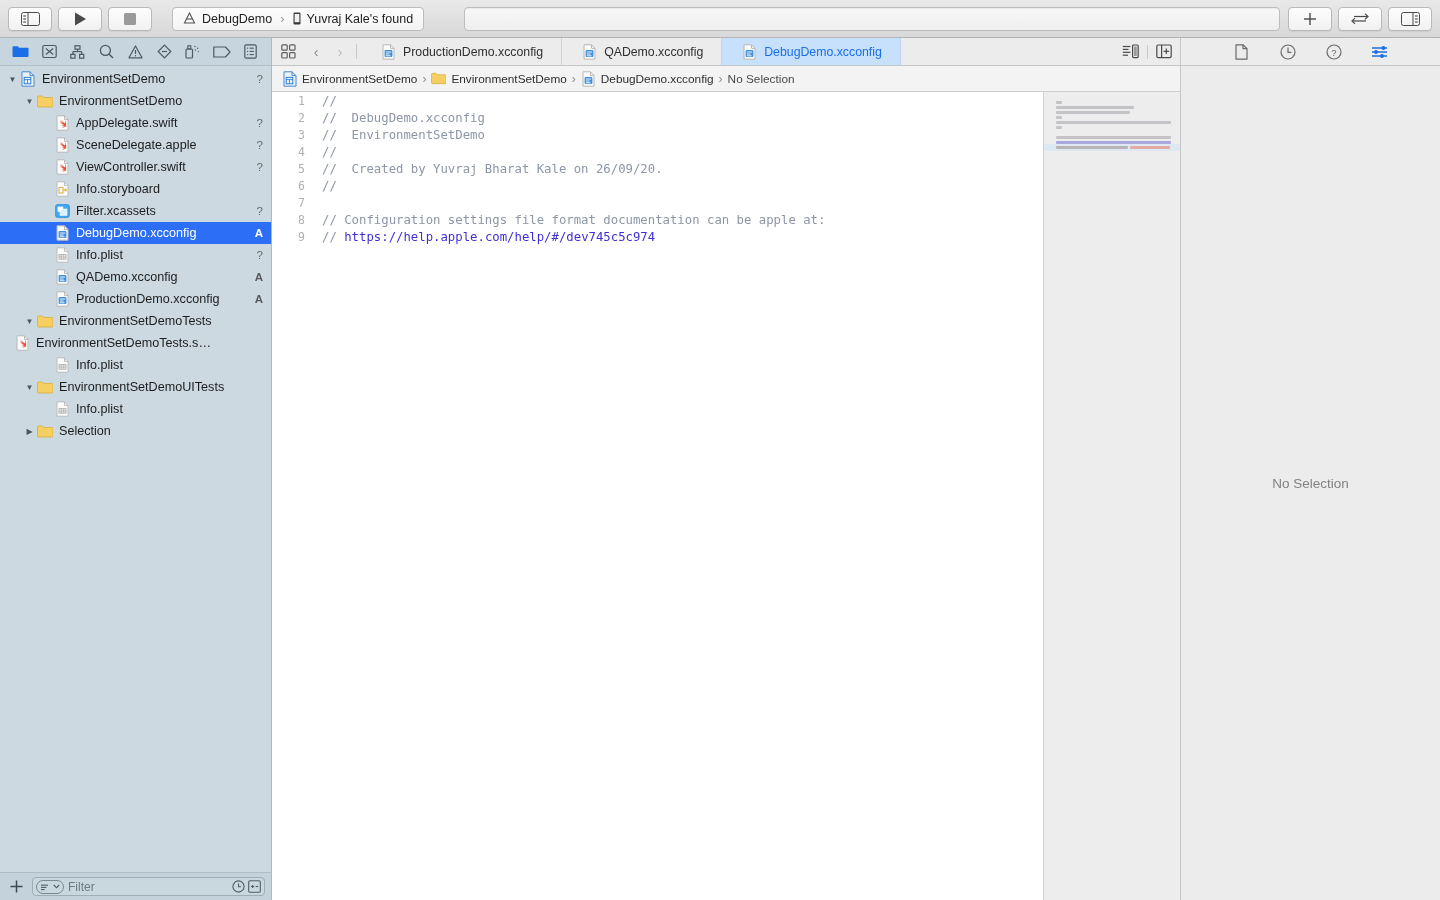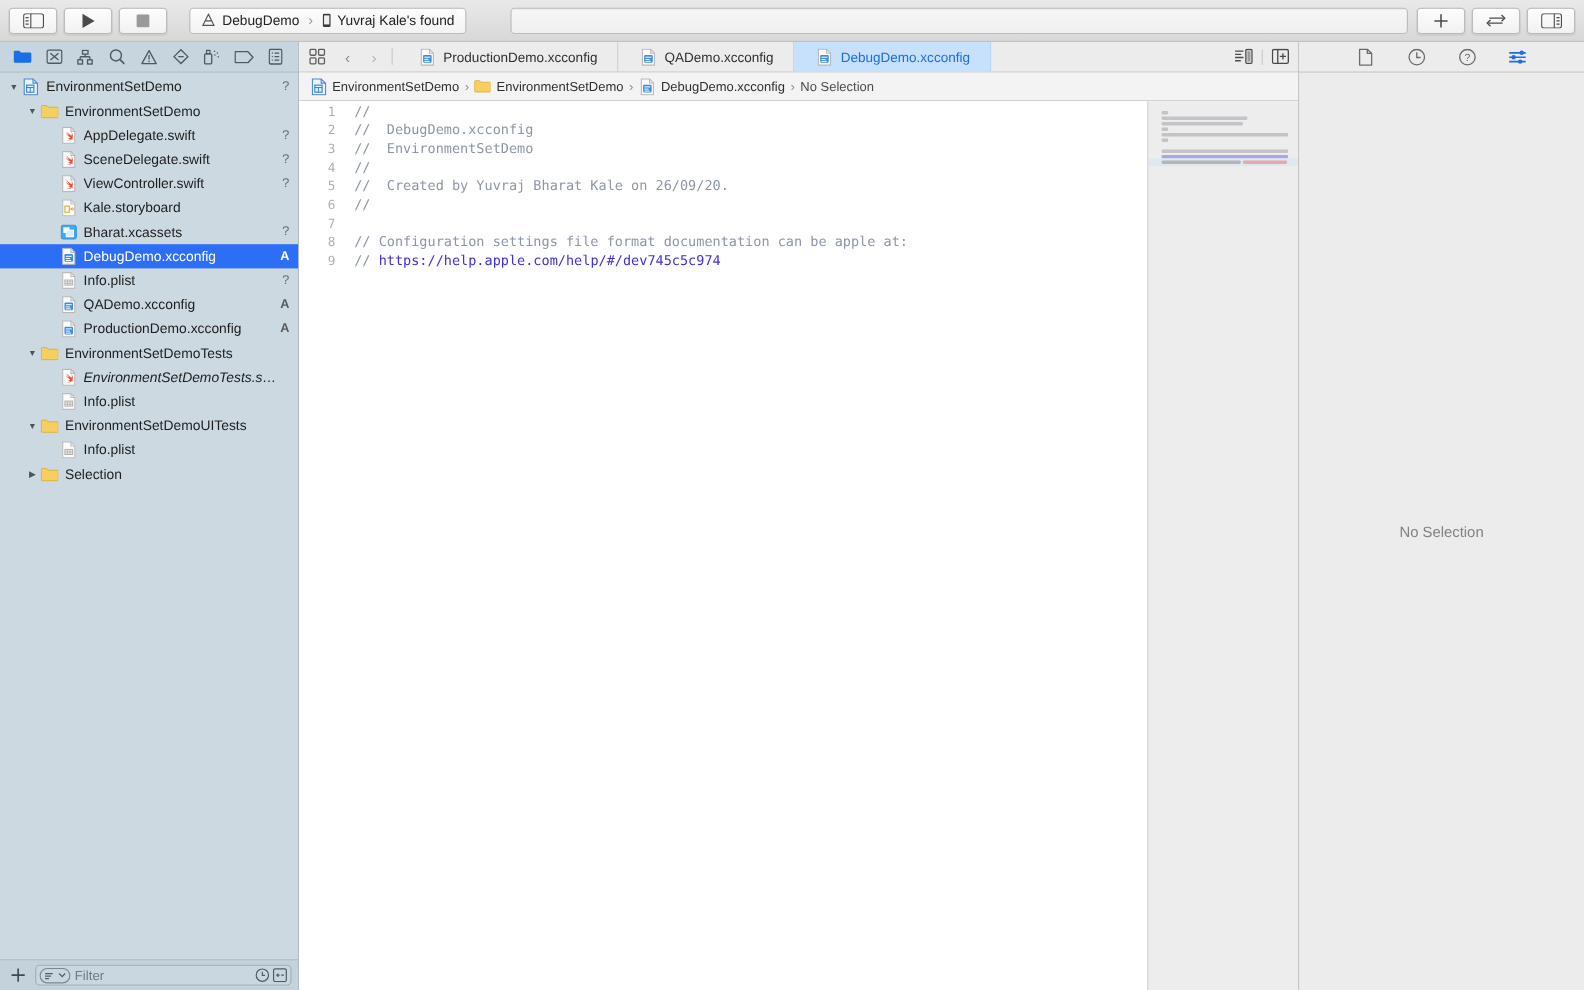--- a/index.html
+++ b/index.html
@@ -344,21 +344,21 @@
           </div>
           <div class="row" style="padding-left: 40px;">
             <span class="tw"></span>
             <span class="ficon">
               <svg width="13" height="16" viewBox="0 0 13 16">
                 <path d="M1 0.8 H8.5 L12 4.4 V15.2 H1 Z" fill="#fbfbfb" stroke="#b8b8b8" stroke-width="1"></path>
                 <polyline points="8.5,0.8 8.5,4.4 12,4.4" fill="none" stroke="#b8b8b8" stroke-width="1"></polyline>
                 <path d="M4 11.8 C6.6 13.2 8.6 12.4 9.3 11.4 C8.2 11.9 6.6 11.2 5.4 10.2 C6.5 10.6 7.6 10.5 8.2 10.1 C6.6 9.6 4.6 7.6 3.7 6.2 C4.9 7.2 6.2 8 7.2 8.4 C5.9 7.1 4.6 5.4 4.2 4.4 C5.8 6.1 8.2 7.9 9.1 8.5 C9.6 7.2 9.3 5.8 8.6 4.6 C10.3 6.4 10.6 9.2 9.8 10.6 C10.2 11 10.4 11.6 10.2 12.1 C9.5 11.4 8.6 11.6 7.8 11.9 C6.6 12.4 5 12.4 4 11.8 Z" fill="#ef4b31"></path>
               </svg>
             </span>
-            <span class="label">SceneDelegate.swift</span>
+            <span class="label">SceneDelegate.apple</span>
             <span class="badge q">?</span>
           </div>
           <div class="row" style="padding-left: 40px;">
             <span class="tw"></span>
             <span class="ficon">
               <svg width="13" height="16" viewBox="0 0 13 16">
                 <path d="M1 0.8 H8.5 L12 4.4 V15.2 H1 Z" fill="#fbfbfb" stroke="#b8b8b8" stroke-width="1"></path>
                 <polyline points="8.5,0.8 8.5,4.4 12,4.4" fill="none" stroke="#b8b8b8" stroke-width="1"></polyline>
                 <path d="M4 11.8 C6.6 13.2 8.6 12.4 9.3 11.4 C8.2 11.9 6.6 11.2 5.4 10.2 C6.5 10.6 7.6 10.5 8.2 10.1 C6.6 9.6 4.6 7.6 3.7 6.2 C4.9 7.2 6.2 8 7.2 8.4 C5.9 7.1 4.6 5.4 4.2 4.4 C5.8 6.1 8.2 7.9 9.1 8.5 C9.6 7.2 9.3 5.8 8.6 4.6 C10.3 6.4 10.6 9.2 9.8 10.6 C10.2 11 10.4 11.6 10.2 12.1 C9.5 11.4 8.6 11.6 7.8 11.9 C6.6 12.4 5 12.4 4 11.8 Z" fill="#ef4b31"></path>
               </svg>
@@ -370,32 +370,32 @@
             <span class="tw"></span>
             <span class="ficon">
               <svg width="13" height="16" viewBox="0 0 13 16">
                 <path d="M1 0.8 H8.5 L12 4.4 V15.2 H1 Z" fill="#fbfbfb" stroke="#bdbdbd" stroke-width="1"></path>
                 <polyline points="8.5,0.8 8.5,4.4 12,4.4" fill="none" stroke="#bdbdbd" stroke-width="1"></polyline>
                 <rect x="3" y="6.4" width="4" height="5.6" fill="none" stroke="#d8b036" stroke-width="1"></rect>
                 <line x1="7" y1="9" x2="9.8" y2="9" stroke="#d8b036" stroke-width="1"></line>
                 <circle cx="9.8" cy="9" r="1" fill="none" stroke="#d8b036" stroke-width="0.9"></circle>
               </svg>
             </span>
-            <span class="label">Kale.storyboard</span>
+            <span class="label">Info.storyboard</span>
           </div>
           <div class="row" style="padding-left: 40px;">
             <span class="tw"></span>
             <span class="ficon">
               <svg width="15" height="14" viewBox="0 0 15 14">
                 <rect x="0.6" y="0.6" width="13.8" height="12.8" rx="2" fill="#3fa9f5" stroke="#2d8fd6" stroke-width="0.8"></rect>
                 <rect x="2.6" y="2.6" width="5.6" height="5.2" fill="#ffffff" opacity="0.95"></rect>
                 <rect x="5.2" y="5.2" width="6.6" height="6" fill="#d9f0ff" stroke="#ffffff" stroke-width="0.9"></rect>
               </svg>
             </span>
-            <span class="label">Bharat.xcassets</span>
+            <span class="label">Filter.xcassets</span>
             <span class="badge q">?</span>
           </div>
           <div class="row selected" style="padding-left: 40px;">
             <span class="tw"></span>
             <span class="ficon">
               <svg width="13" height="16" viewBox="0 0 13 16">
                 <path d="M1 0.8 H8.5 L12 4.4 V15.2 H1 Z" fill="#fbfbfb" stroke="#b8b8b8" stroke-width="1"></path>
                 <polyline points="8.5,0.8 8.5,4.4 12,4.4" fill="none" stroke="#b8b8b8" stroke-width="1"></polyline>
                 <rect x="2.6" y="6" width="7.8" height="7" rx="1" fill="#3d8fdd"></rect>
                 <line x1="3.8" y1="8" x2="9.2" y2="8" stroke="#ffffff" stroke-width="0.9"></line>
@@ -454,21 +454,21 @@
           </div>
           <div class="row" style="padding-left: 23px;">
             <span class="tw">▼</span>
             <span class="ficon">
               <svg width="16" height="13" viewBox="0 0 16 13">
                 <path d="M0.5 2a1 1 0 0 1 1-1h3.9l1.3 1.5h8.3a1 1 0 0 1 1 1v7.5a1 1 0 0 1-1 1H1.5a1 1 0 0 1-1-1z" fill="#f6cf62" stroke="#d8ae38" stroke-width="0.8"></path>
               </svg>
             </span>
             <span class="label">EnvironmentSetDemoTests</span>
           </div>
-          <div class="row" style="padding-left: 40px; font-style: italic;">
+          <div class="row" style="">
             <span class="tw"></span>
             <span class="ficon">
               <svg width="13" height="16" viewBox="0 0 13 16">
                 <path d="M1 0.8 H8.5 L12 4.4 V15.2 H1 Z" fill="#fbfbfb" stroke="#b8b8b8" stroke-width="1"></path>
                 <polyline points="8.5,0.8 8.5,4.4 12,4.4" fill="none" stroke="#b8b8b8" stroke-width="1"></polyline>
                 <path d="M4 11.8 C6.6 13.2 8.6 12.4 9.3 11.4 C8.2 11.9 6.6 11.2 5.4 10.2 C6.5 10.6 7.6 10.5 8.2 10.1 C6.6 9.6 4.6 7.6 3.7 6.2 C4.9 7.2 6.2 8 7.2 8.4 C5.9 7.1 4.6 5.4 4.2 4.4 C5.8 6.1 8.2 7.9 9.1 8.5 C9.6 7.2 9.3 5.8 8.6 4.6 C10.3 6.4 10.6 9.2 9.8 10.6 C10.2 11 10.4 11.6 10.2 12.1 C9.5 11.4 8.6 11.6 7.8 11.9 C6.6 12.4 5 12.4 4 11.8 Z" fill="#ef4b31"></path>
               </svg>
             </span>
             <span class="label">EnvironmentSetDemoTests.s…</span>
           </div>

